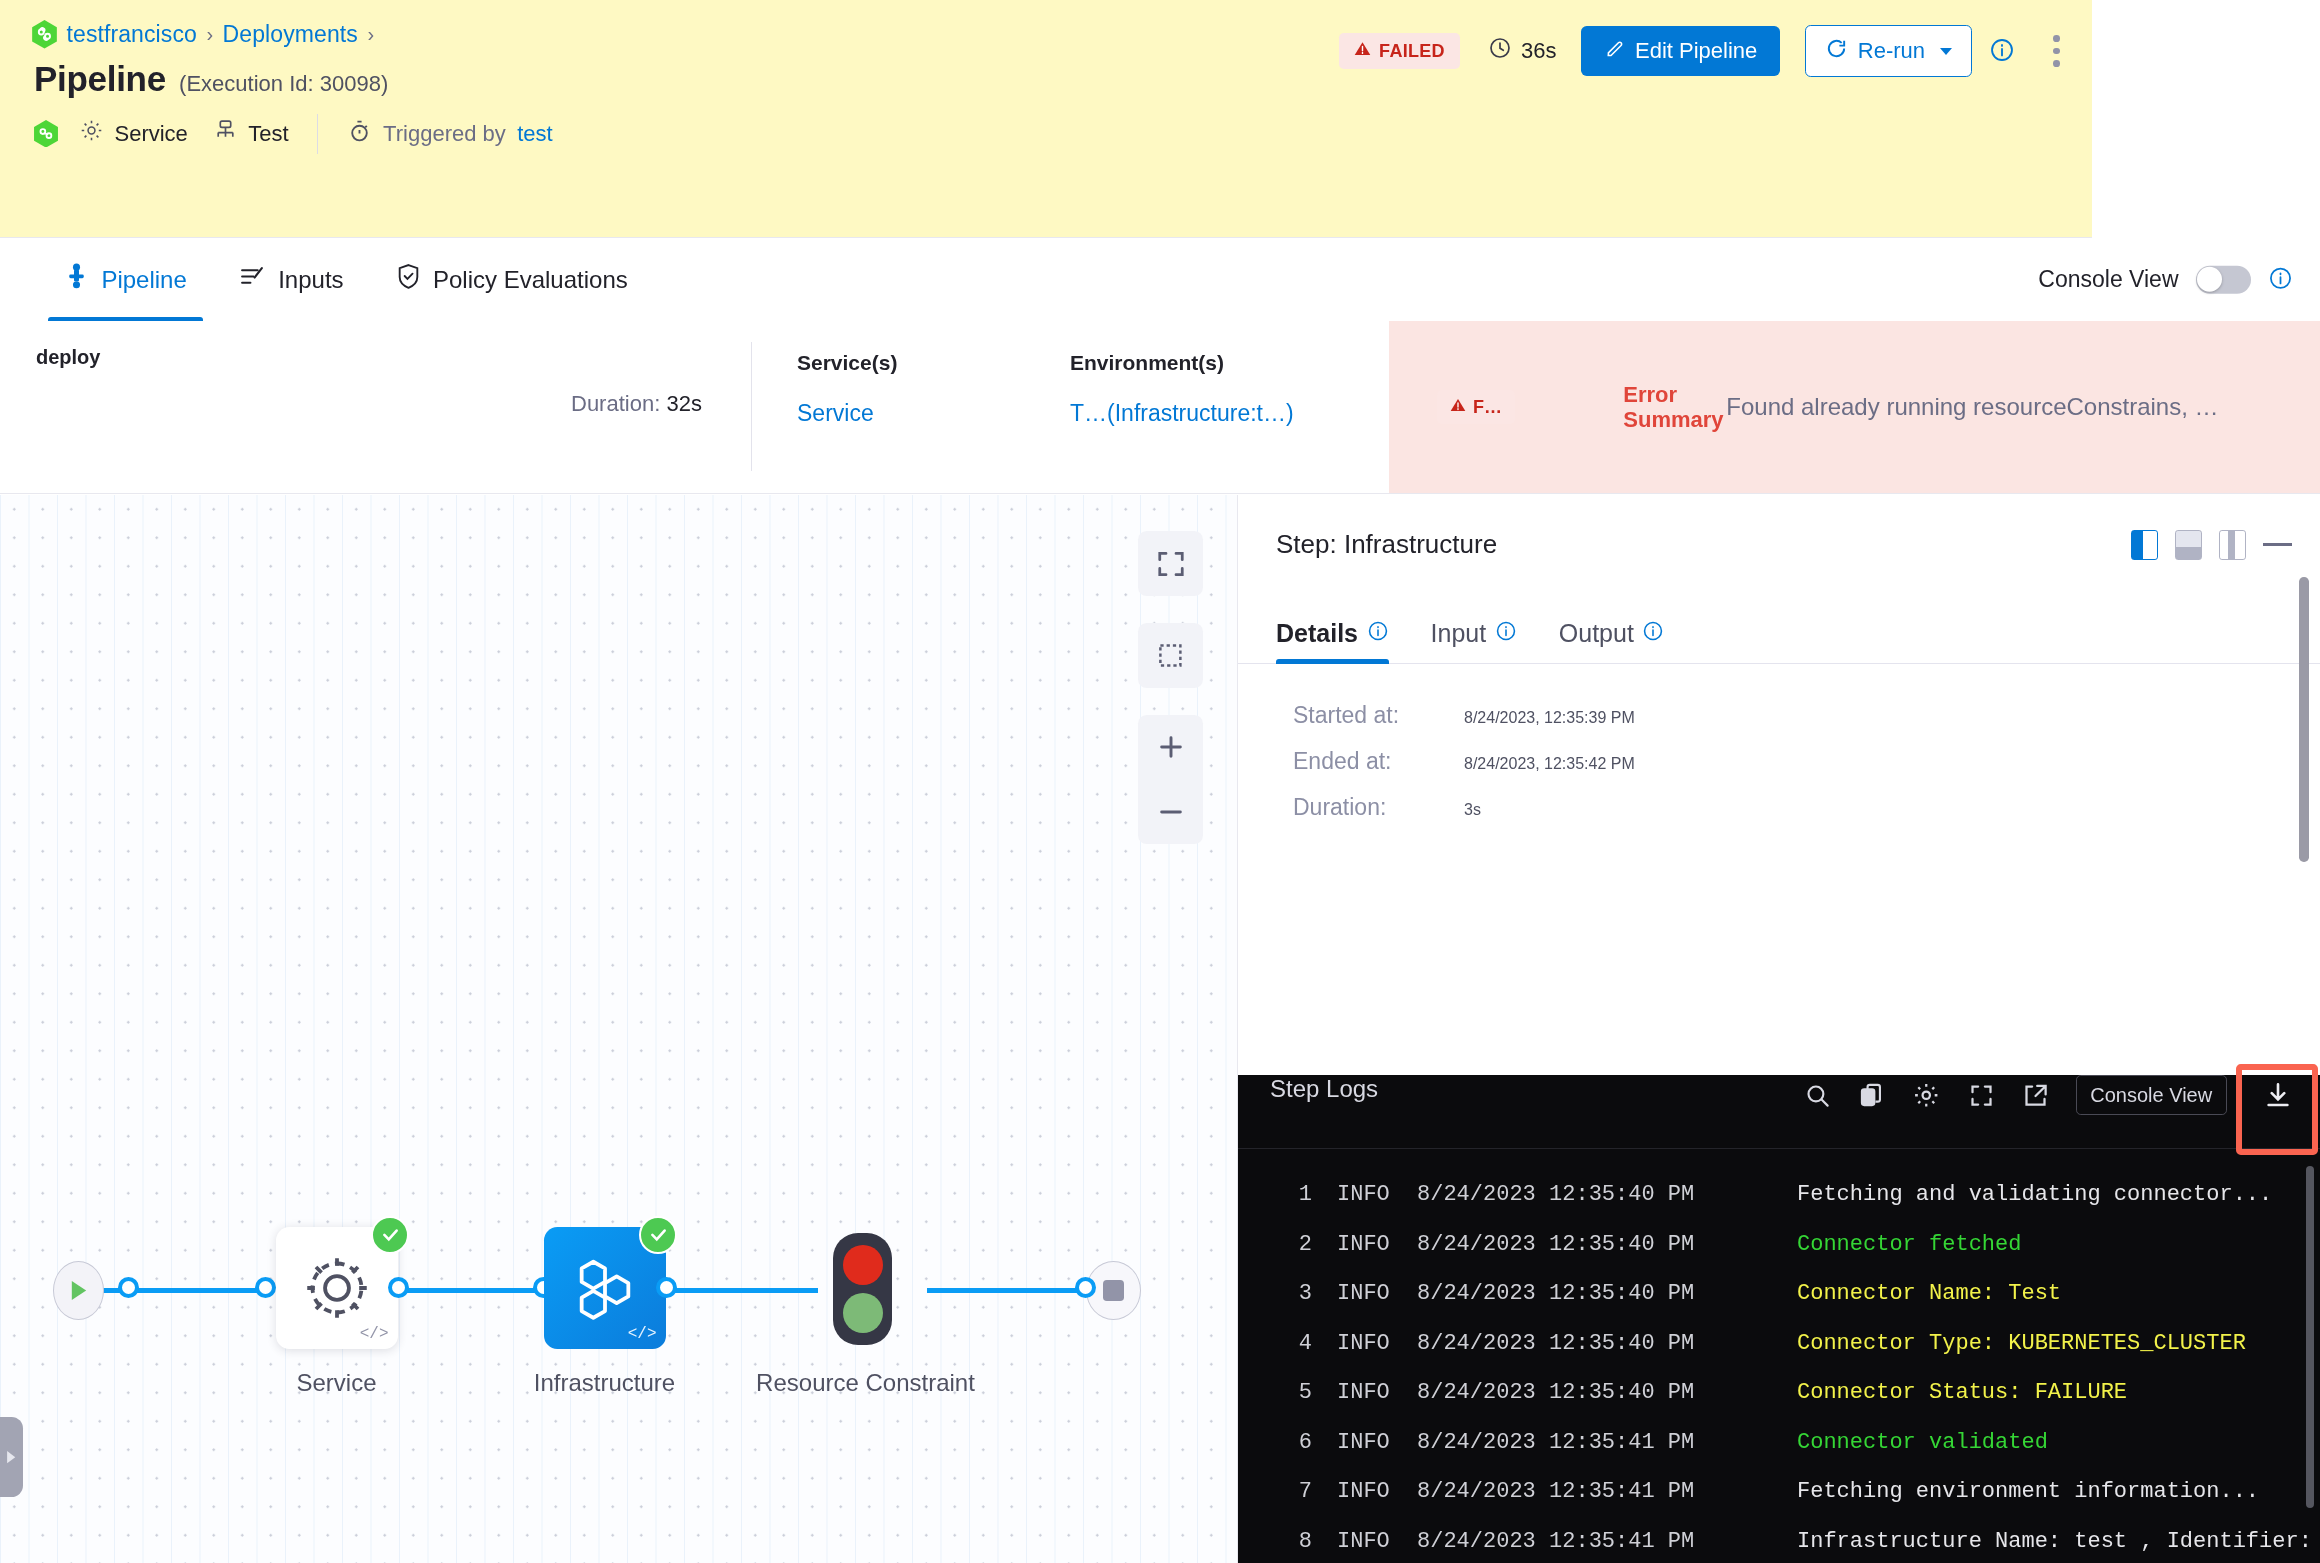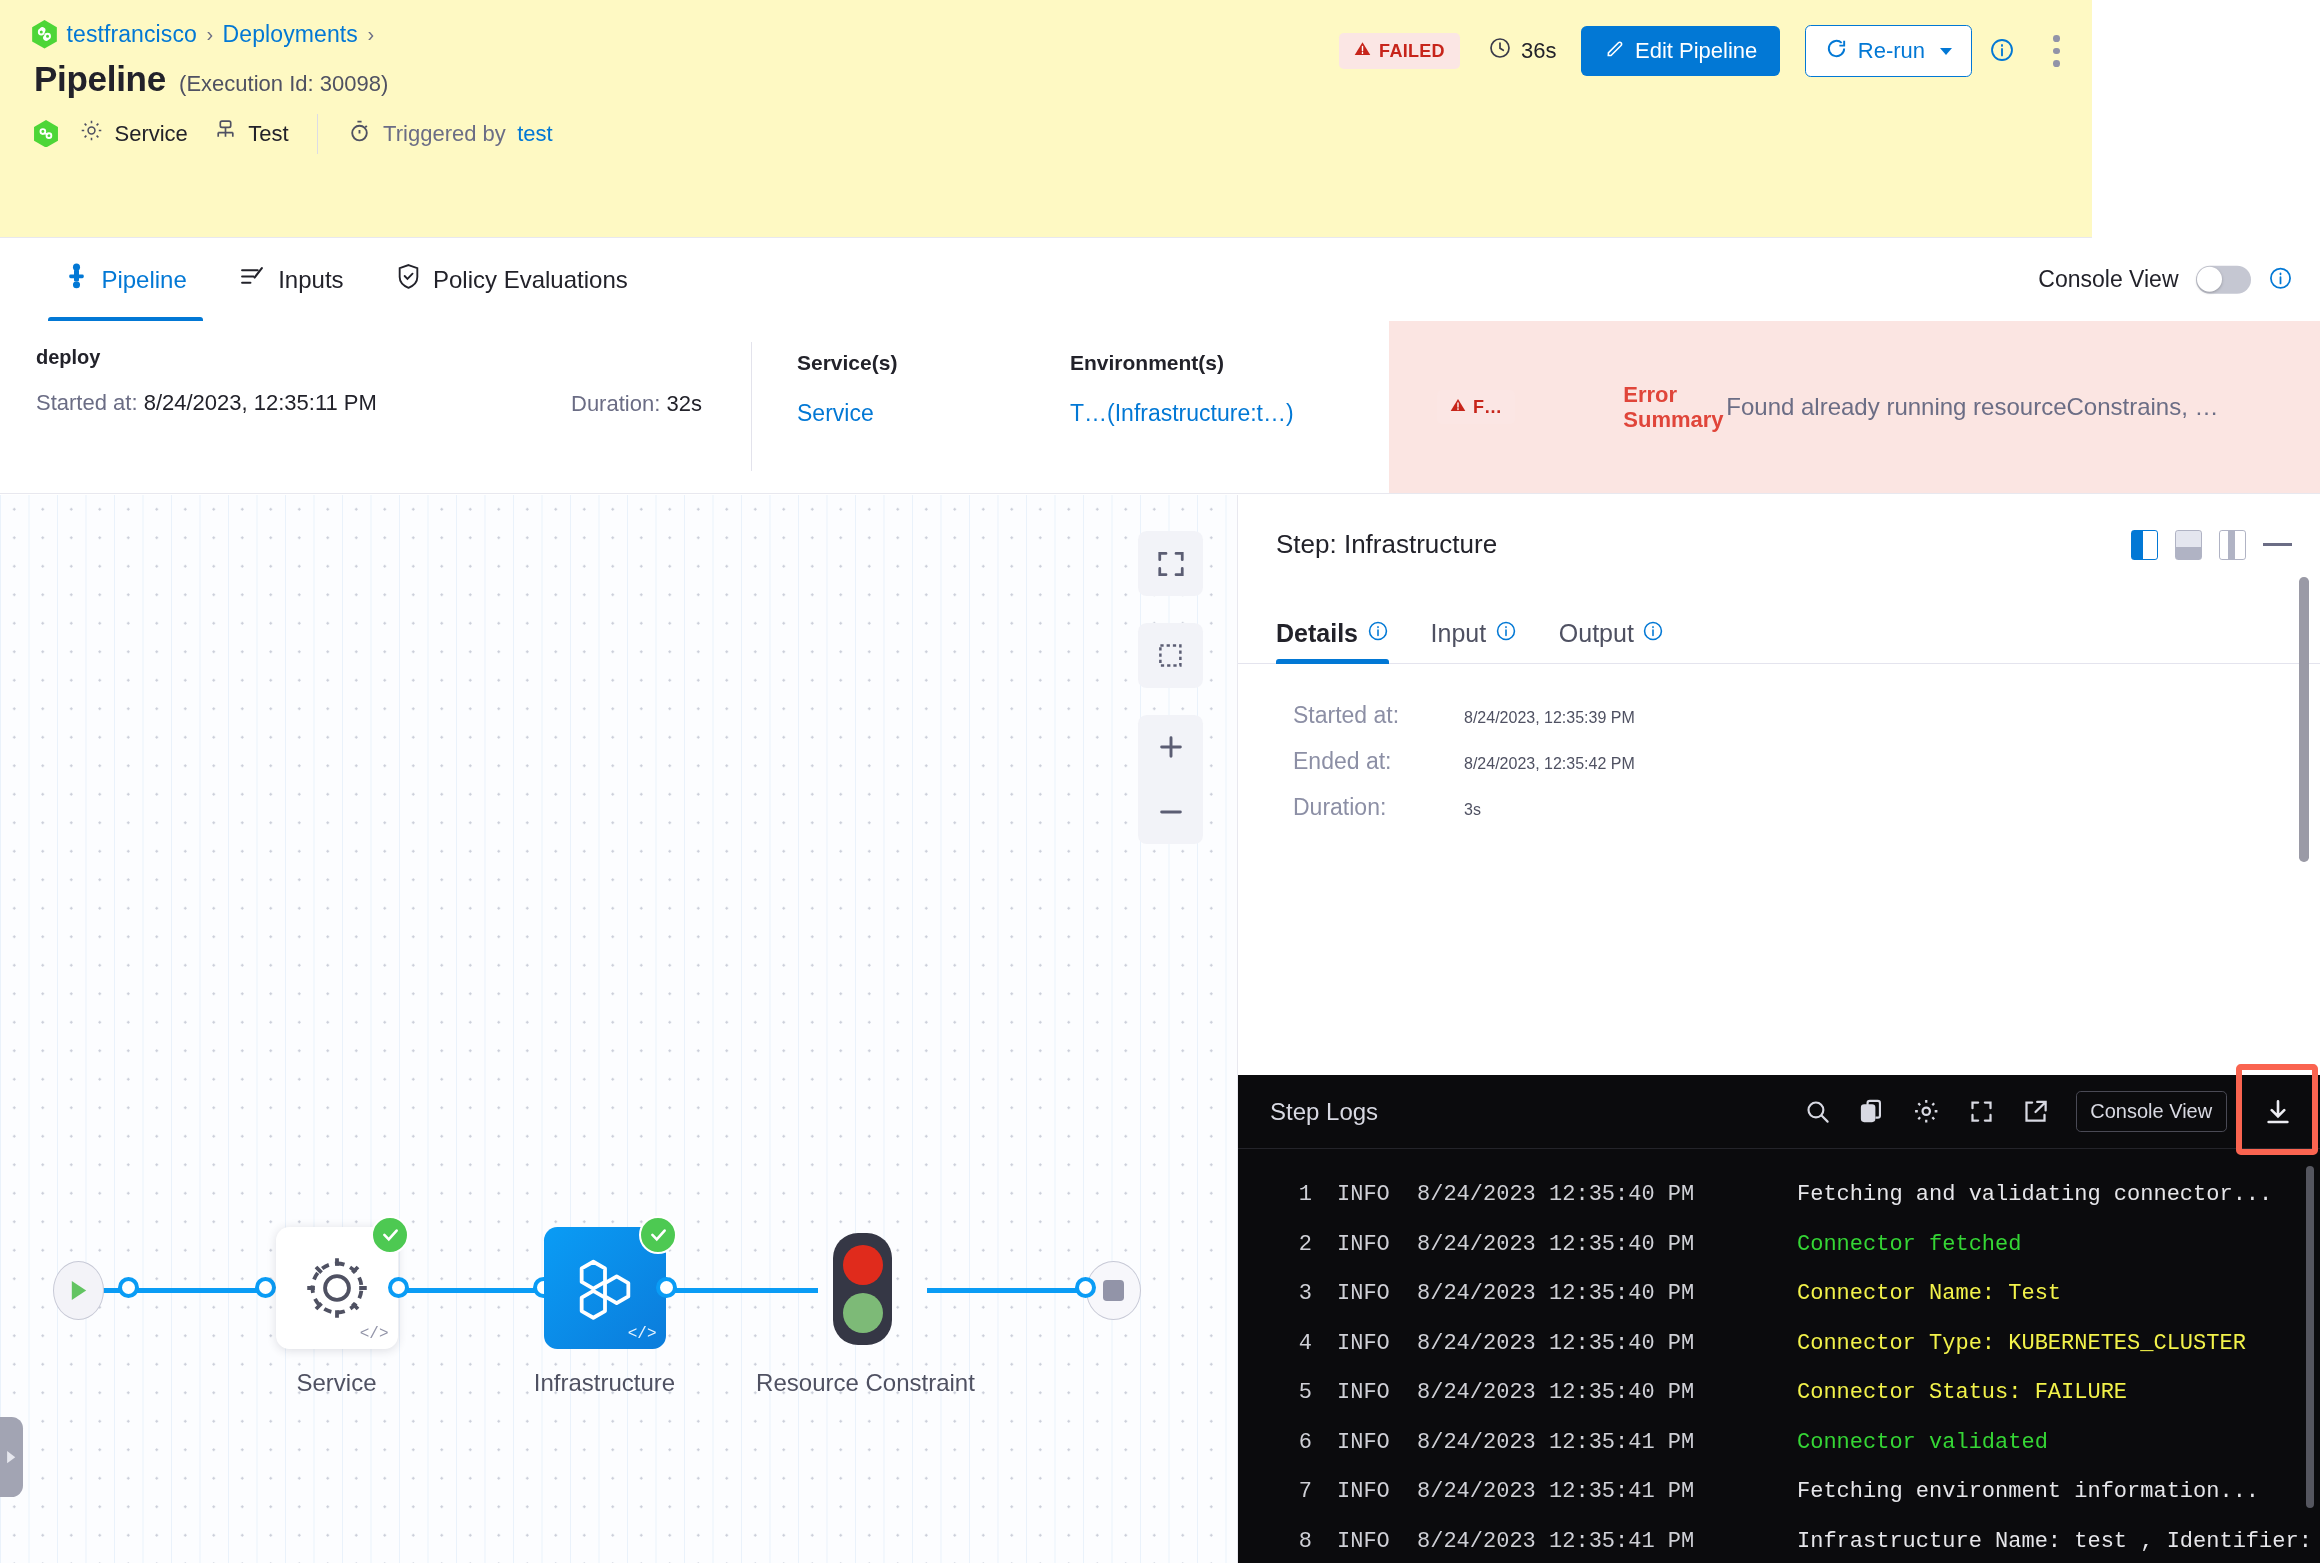--- a/index.html
+++ b/index.html
@@ -251,21 +251,21 @@
     position: absolute; right: 11.4px; top: 82px; width: 9.5px; height: 285px;
     background: #9a9aa6; border-radius: 4.8px;
   }
 
   
   .logs {
     position: absolute; left: 1238px; top: 1075px; width: 1082px; height: 489px;
     background: #0b0b0d;
   }
   .logs-head {
-    height: 74px; display: flex; align-items: center; padding: 0 0 0 32px;
+    height: 74px; display: flex; padding: 0 0 0 32px;
     position: relative; border-bottom: 1px solid #24242a;
   }
   .logs-title { font-size: 24px; color: #d8d9e2; }
   .logs-icons { position: absolute; right: 27px; display: flex; align-items: center; gap: 27px; }
   .lgicon { cursor: pointer; display: flex; align-items: center; }
   .console-view-btn {
     border: 1px solid #4a4a55; border-radius: 4.8px; color: #d8d9e2; font-size: 20px;
     padding: 7.6px 13.3px; cursor: pointer; font-family: inherit; background: transparent;
   }
   .dl-highlight {
@@ -451,24 +451,20 @@
           <circle cx="12" cy="12" r="9.2"></circle>
           <path d="M12 11v6M12 7.3v.9" stroke-linecap="round"></path>
         </svg>
     </span>
   </div>
 </div>
 
 <div class="stagebar">
   <div class="stage-left">
     <div class="stage-name">deploy</div>
-    <div class="stage-started">
-      <span>Started at:</span>
-      <b>8/24/2023, 12:35:11 PM</b>
-    </div>
     <div class="stage-duration">
       <span>Duration:</span>
       <b>32s</b>
     </div>
     <div class="stage-vdiv"></div>
     <div class="stage-col svc">
       <div class="hd">Service(s)</div>
       <div class="vl">Service</div>
     </div>
     <div class="stage-col env">

